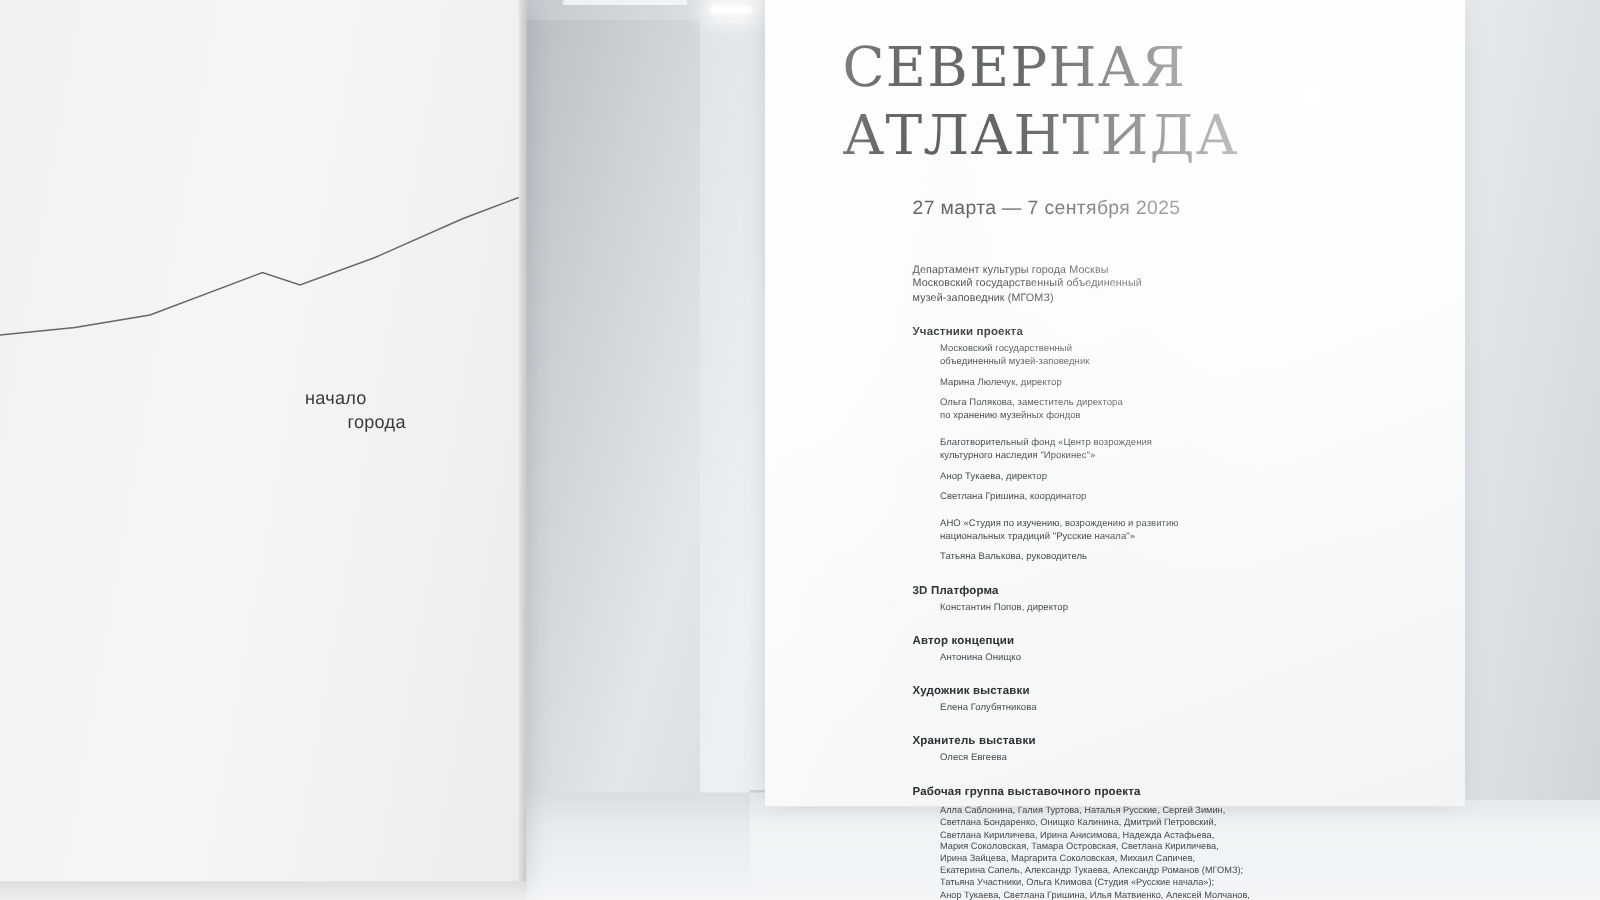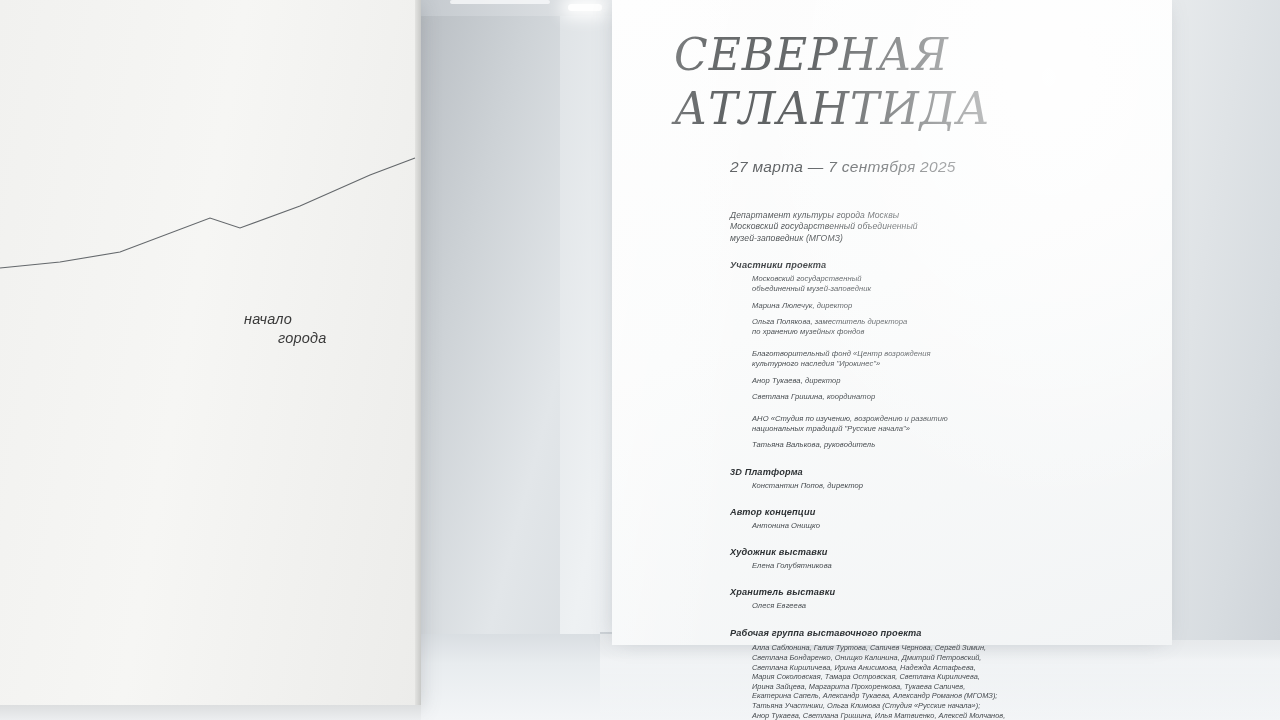--- a/index.html
+++ b/index.html
@@ -14,21 +14,20 @@
     font-family: "Liberation Sans", sans-serif;
     color: #2b2b2b;
   }
 
   #scene {
     position: relative;
     width: 1280px;
     height: 720px;
     overflow: hidden;
     background: linear-gradient(180deg, #f2f3f4 0%, #eceef0 60%, #e6e9ec 100%);
-    font-style: italic;
   }
 
   
   .room-backwall {
     position: absolute;
     left: 420px;
     top: 0;
     width: 220px;
     height: 660px;
     background: linear-gradient(105deg, #b9bec3 0%, #cdd2d6 28%, #e2e6e9 60%, #d4d9dd 100%);
@@ -325,25 +324,25 @@
             <div class="section">
               <div class="section-head">Хранитель выставки</div>
               <div class="section-body">
                 <div>Олеся Евгеева</div>
               </div>
             </div>
           </div>
         <div class="wg">
           <div class="section-head">Рабочая группа выставочного проекта</div>
           <div class="wg-body" id="wgbody">
-              <div>Алла Саблонина, Галия Туртова, Сапичев Чернова, Сергей Зимин,</div>
+              <div>Алла Саблонина, Галия Туртова, Наталья Русские, Сергей Зимин,</div>
               <div>Светлана Бондаренко, Онищко Калинина, Дмитрий Петровский,</div>
               <div>Светлана Кириличева, Ирина Анисимова, Надежда Астафьева,</div>
               <div>Мария Соколовская, Тамара Островская, Светлана Кириличева,</div>
-              <div>Ирина Зайцева, Маргарита Прохоренкова, Тукаева Сапичев,</div>
+              <div>Ирина Зайцева, Маргарита Соколовская, Михаил Сапичев,</div>
               <div>Екатерина Сапель, Александр Тукаева, Александр Романов (МГОМЗ);</div>
               <div>Татьяна Участники, Ольга Климова (Студия «Русские начала»);</div>
               <div>Анор Тукаева, Светлана Гришина, Илья Матвиенко, Алексей Молчанов,</div>
             </div>
         </div>
       </div>
     </div>
   </div>
 
   <div class="poster-glow"></div>

